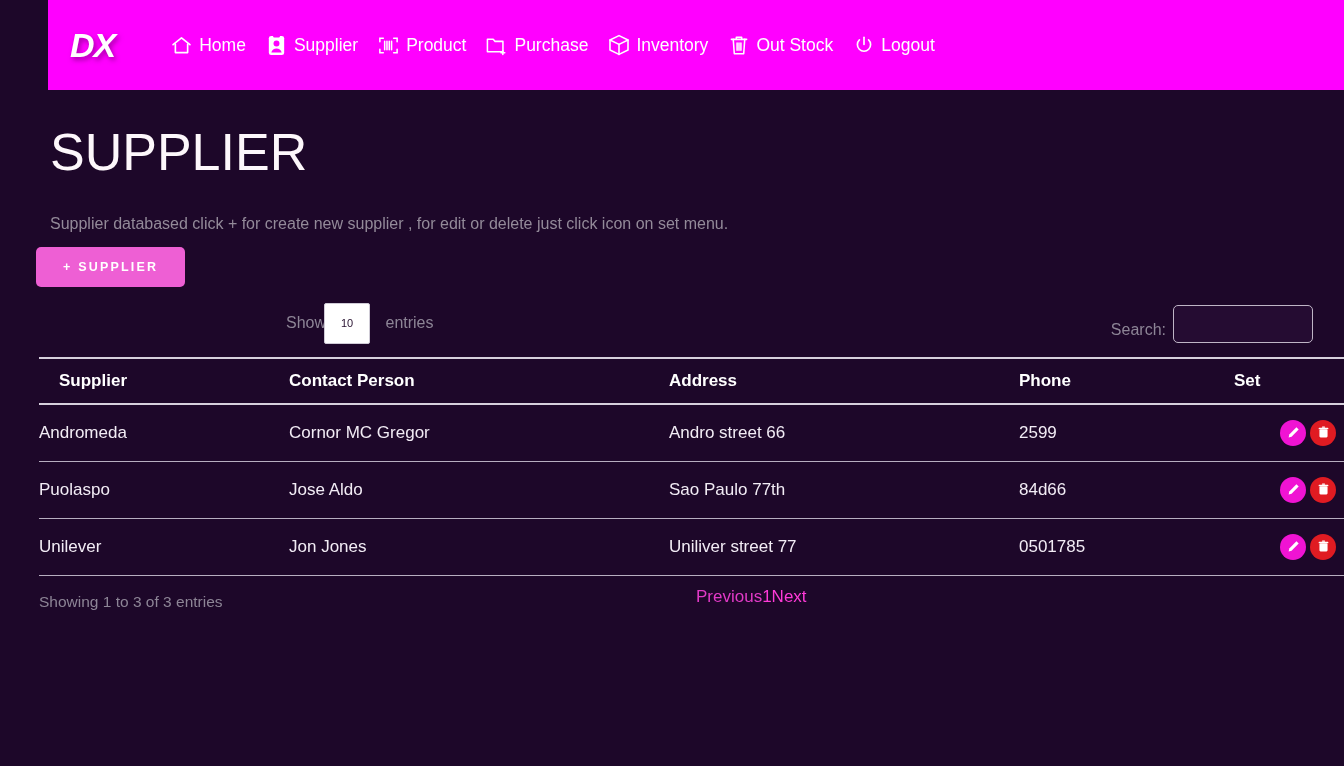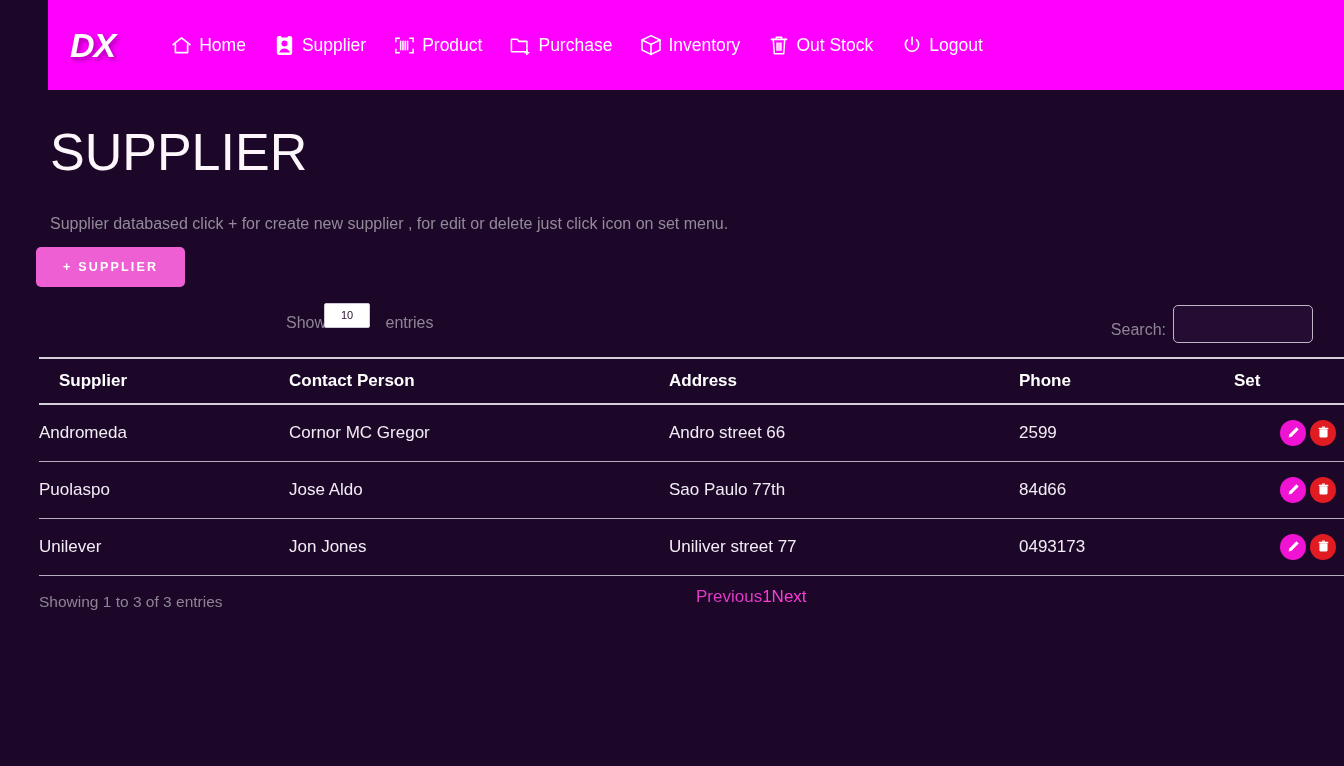--- a/index.html
+++ b/index.html
@@ -24,21 +24,21 @@
     font-size: 34px;
     font-weight: bold;
     font-style: italic;
     color: #ffffff;
     letter-spacing: -1px;
     text-shadow: 2px 3px 5px rgba(90,0,90,.55);
     margin-right: 46px;
     line-height: 1;
     user-select: none;
   }
-  .nav-items { display: flex; align-items: center; gap: 8px; }
+  .nav-items { display: flex; align-items: center; gap: 0px; }
   .nav-item {
     display: flex;
     align-items: center;
     color: #ffffff;
     font-size: 17.5px;
     padding: 0 10px 0 8px;
     text-decoration: none;
     white-space: nowrap;
     cursor: pointer;
   }
@@ -108,21 +108,21 @@
     top: 9px;
     color: #8d8596;
     font-size: 16px;
     white-space: nowrap;
   }
   .dt-length select {
     position: absolute;
     left: 38px;
     top: -11px;
     width: 46px;
-    height: 25px;
+    height: 41px;
     background: #ffffff;
     color: #27102f;
     border: 1px solid #cfcbd6;
     border-radius: 2px;
     font-size: 11px;
     text-align: center;
     text-align-last: center;
     font-family: "Liberation Sans", sans-serif;
     appearance: none;
     -webkit-appearance: none;
@@ -408,21 +408,21 @@
                   </span>
                 </button>
               </span>
             </td>
           </tr>
 
           <tr>
             <td class="col-supplier">Unilever</td>
             <td class="col-contact">Jon Jones</td>
             <td class="col-address">Uniliver street 77</td>
-            <td class="col-phone">0493173</td>
+            <td class="col-phone">0501785</td>
             <td class="col-set">
               <span class="set-cell">
                 <button class="circle-btn btn-edit">
                   <span>
                     <svg width="13" height="13" viewBox="0 0 16 16" fill="#ffffff">
                       <path d="M11.6 1.6 14.4 4.4 5.6 13.2 2 14l.8-3.6z"></path>
                     </svg>
                   </span>
                 </button>
                 <button class="circle-btn btn-del">

